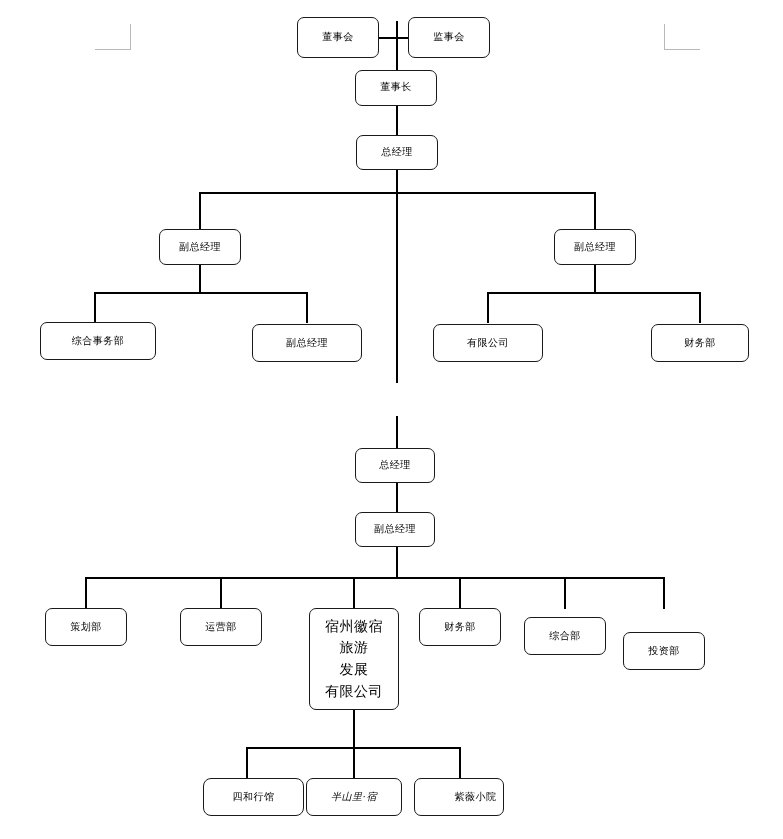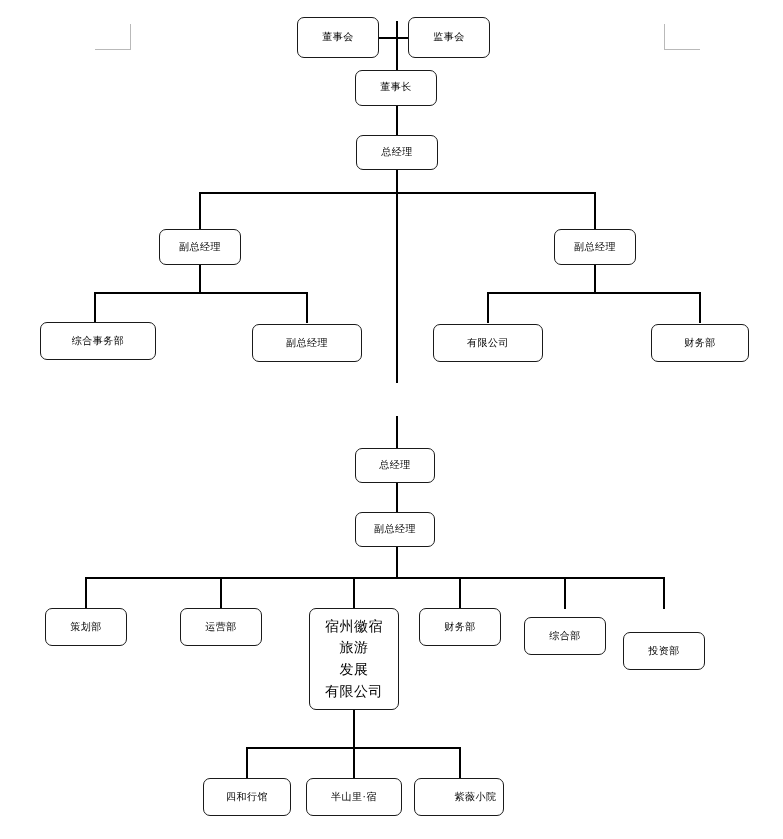--- a/index.html
+++ b/index.html
@@ -144,19 +144,19 @@
 旅游
 发展
 有限公司</div>
 
   <div class="node" style="left:419px; top:608px; width:82px; height:38px;">财务部</div>
 
   <div class="node" style="left:524px; top:608px; width:82px; height:38px;margin-top:9px;">综合部</div>
 
   <div class="node" style="left:623px; top:608px; width:82px; height:38px;margin-top:24px;">投资部</div>
 
-  <div class="node" style="left:203px; top:778px; width:88px; height:38px;">四和行馆</div>
+  <div class="node" style="left:203px; top:778px; width:101px; height:38px;border-radius:8px;">四和行馆</div>
 
-  <div class="node" style="left:306px; top:778px; width:96px; height:38px;">半山里·宿</div>
+  <div class="node" style="left:306px; top:778px; width:96px; height:38px;font-style:italic;">半山里·宿</div>
 
   <div class="node" style="left:414px; top:778px; width:90px; height:38px;padding-left:33px;">紫薇小院</div>
 
 </div>
 
 </body></html>

